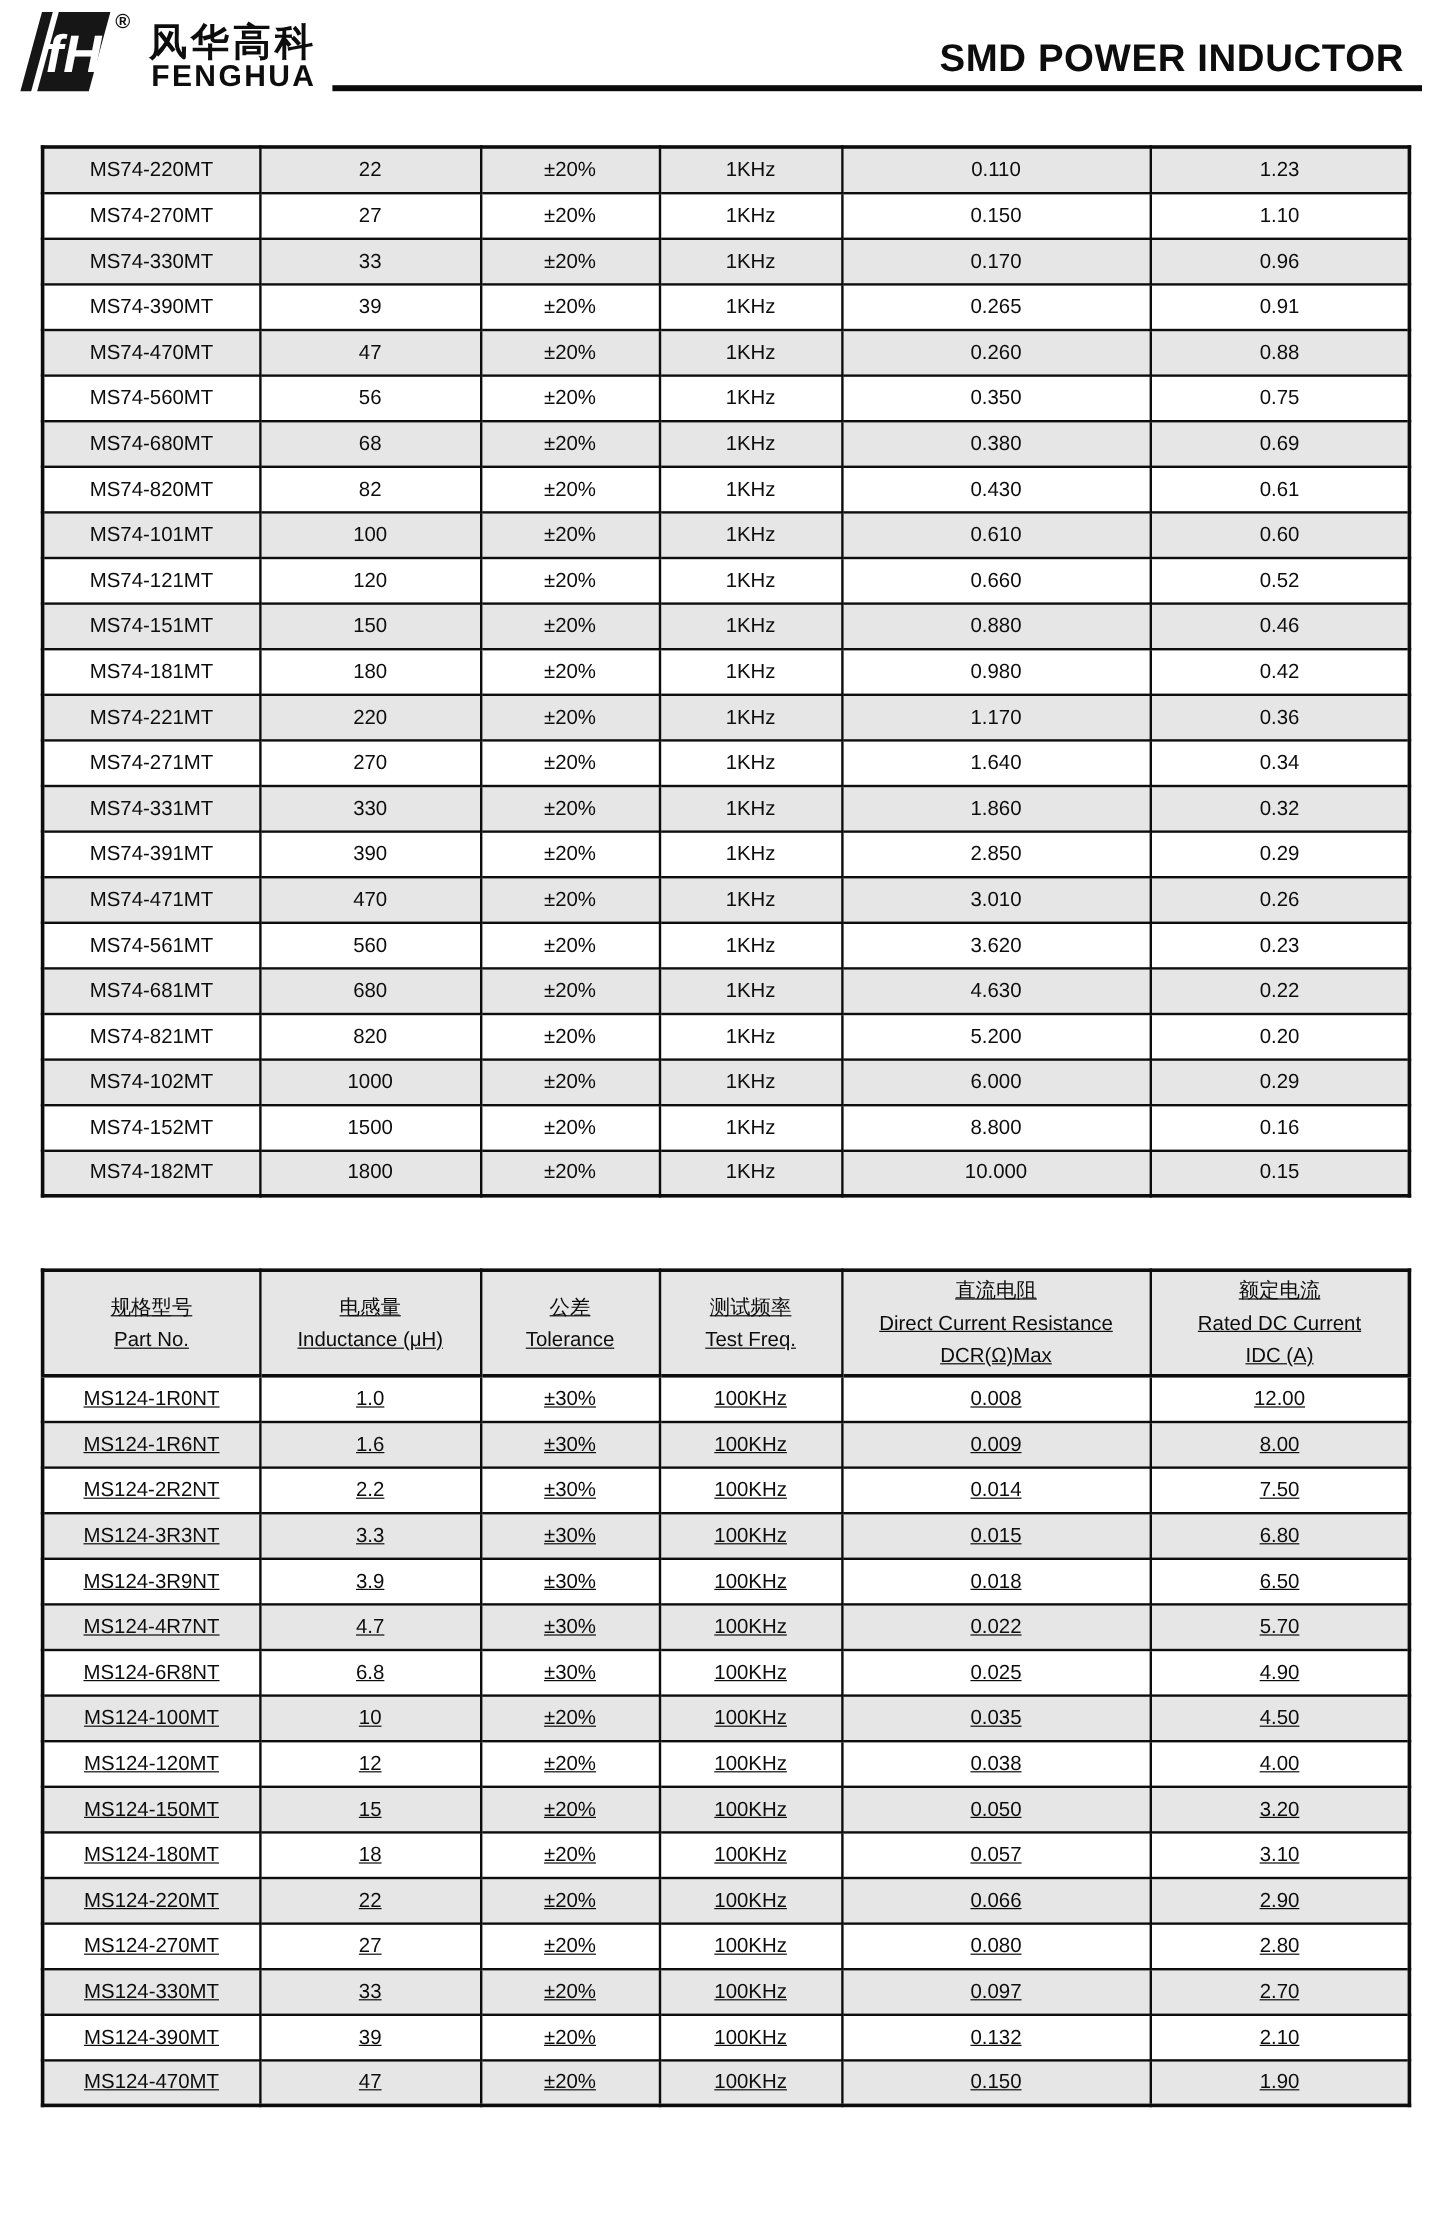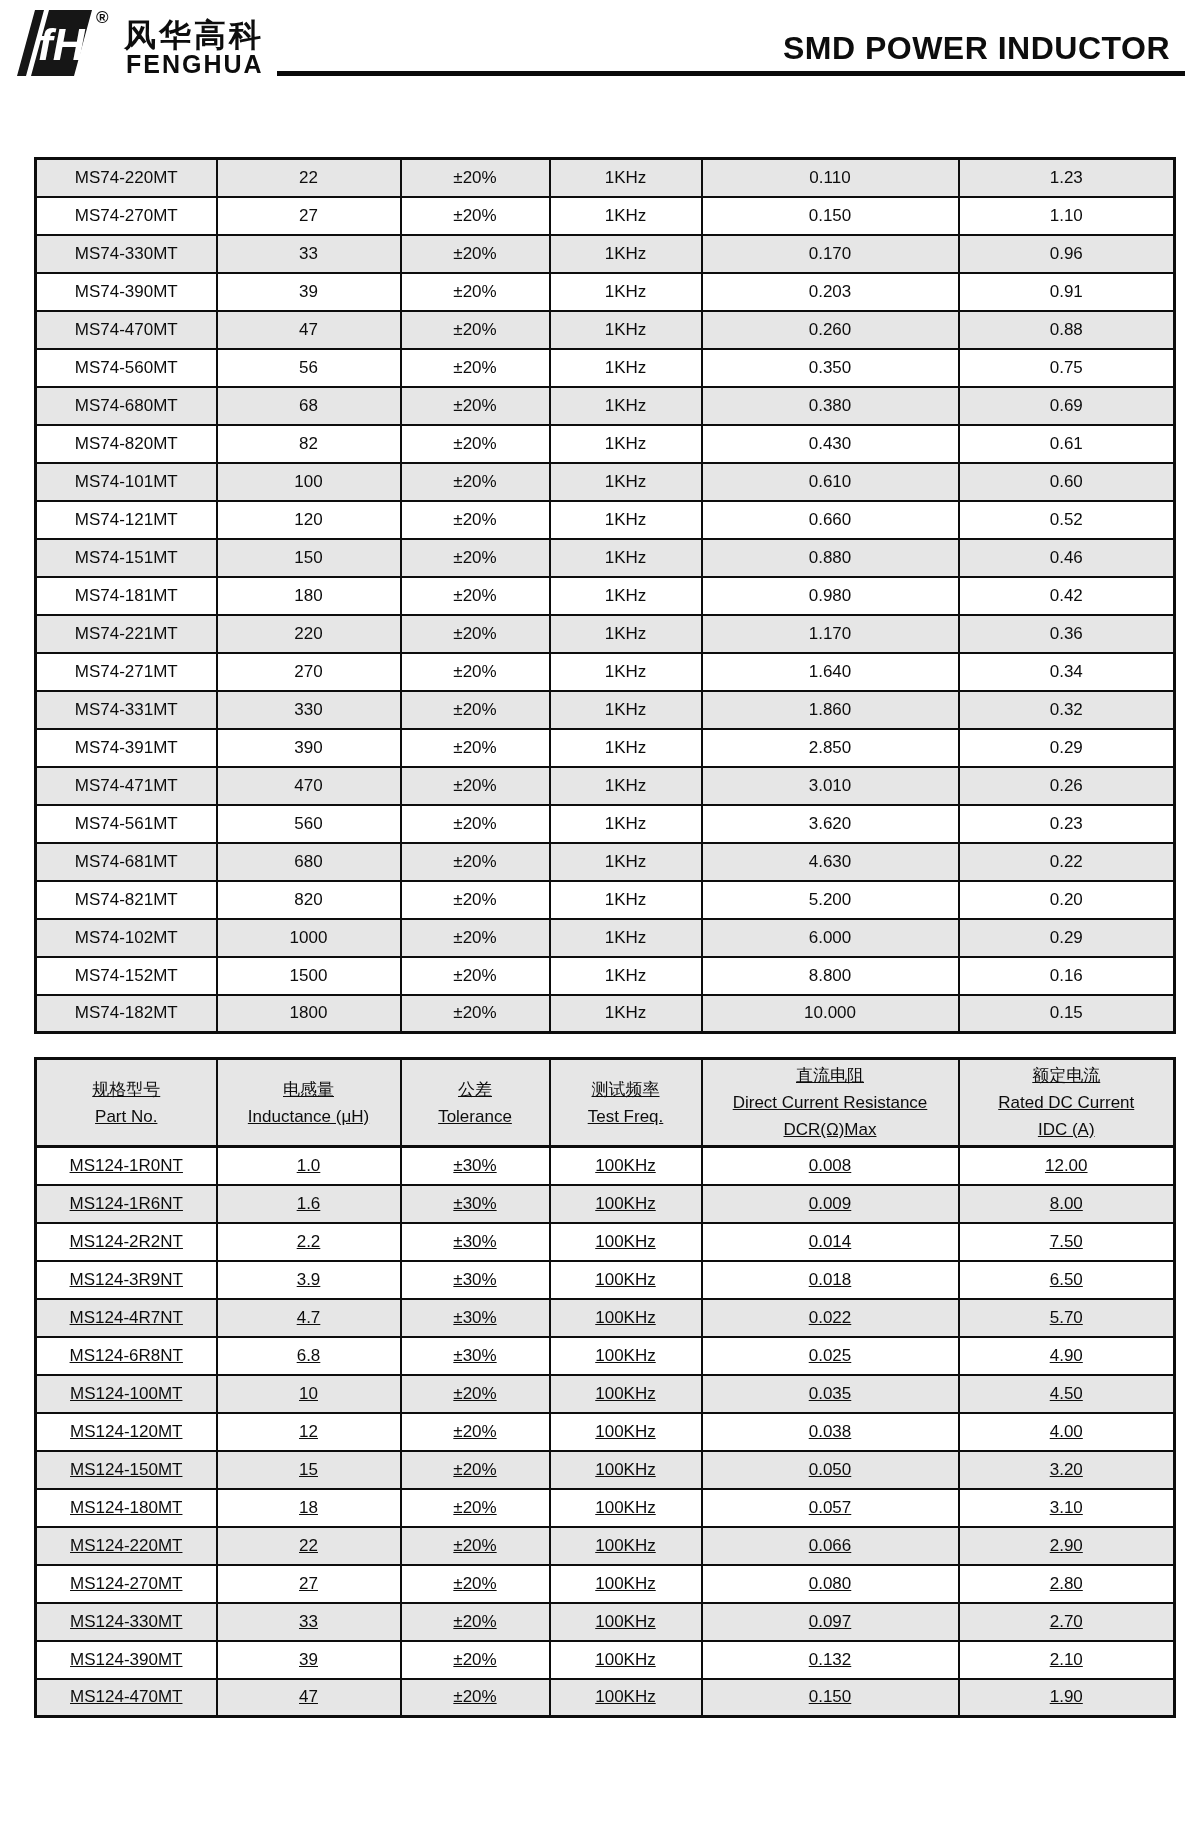--- a/index.html
+++ b/index.html
@@ -31,21 +31,21 @@
   }
   .hdr-rule { position:absolute; left:277px; top:71px; width:908px; height:5px; background:#0a0a0a; }
 
   
   table.spec {
     position:absolute; left:34px;
     width:1139px;
     border-collapse:collapse; table-layout:fixed;
     border:3px solid #0d0d0d;
   }
-  #ms74-table  { top:121px;margin-top:36px; }
+  #ms74-table  { top:121px; }
   #ms124-table { top:1057px;text-decoration:underline; }
   table.spec td, table.spec th {
     border:2px solid #0d0d0d;
     text-align:center; vertical-align:middle;
     font-size:17px; font-weight:normal;
     padding:0; overflow:hidden; white-space:nowrap;
   }
   table.spec td { height:38px; }
   table.spec thead th { background:#e6e6e6; height:88px; border-bottom:3px solid #0d0d0d; }
   table.spec thead th div { line-height:27px; }
@@ -106,21 +106,21 @@
           <td>±20%</td>
           <td>1KHz</td>
           <td>0.170</td>
           <td>0.96</td>
         </tr>
         <tr>
           <td>MS74-390MT</td>
           <td>39</td>
           <td>±20%</td>
           <td>1KHz</td>
-          <td>0.203</td>
+          <td>0.265</td>
           <td>0.91</td>
         </tr>
         <tr class="shade">
           <td>MS74-470MT</td>
           <td>47</td>
           <td>±20%</td>
           <td>1KHz</td>
           <td>0.260</td>
           <td>0.88</td>
         </tr>
@@ -330,20 +330,28 @@
           <td>8.00</td>
         </tr>
         <tr>
           <td>MS124-2R2NT</td>
           <td>2.2</td>
           <td>±30%</td>
           <td>100KHz</td>
           <td>0.014</td>
           <td>7.50</td>
         </tr>
+        <tr class="shade">
+          <td>MS124-3R3NT</td>
+          <td>3.3</td>
+          <td>±30%</td>
+          <td>100KHz</td>
+          <td>0.015</td>
+          <td>6.80</td>
+        </tr>
         <tr>
           <td>MS124-3R9NT</td>
           <td>3.9</td>
           <td>±30%</td>
           <td>100KHz</td>
           <td>0.018</td>
           <td>6.50</td>
         </tr>
         <tr class="shade">
           <td>MS124-4R7NT</td>

